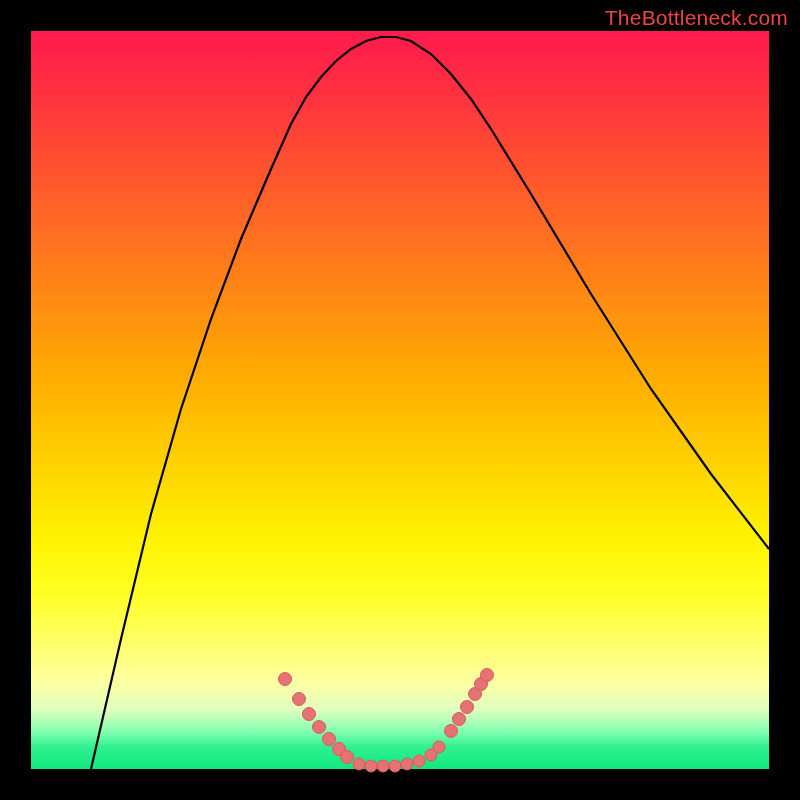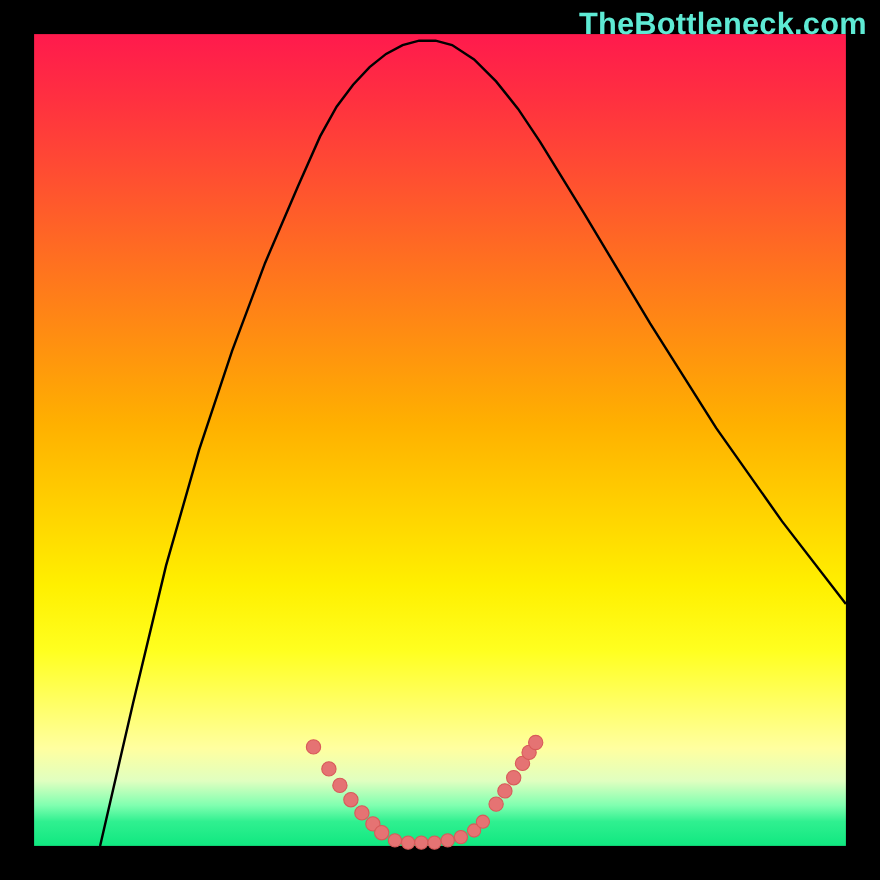--- a/index.html
+++ b/index.html
@@ -32,23 +32,23 @@
       #e0ffc0 92%,
       #80ffb0 95%,
       #30f090 97%,
       #10e880 100%
     );
   }
   .watermark {
     position: absolute;
     top: 6px;
     right: 12px;
-    color: #5eead4;
-    font-size: 28px;
-    font-weight: 700;
+    color: #ef4444;
+    font-size: 21px;
+    font-weight: 400;
     letter-spacing: 0.2px;
     z-index: 10;
   }
   svg.curve {
     position: absolute;
     left: 0;
     top: 0;
     width: 738px;
     height: 738px;
     overflow: visible;

